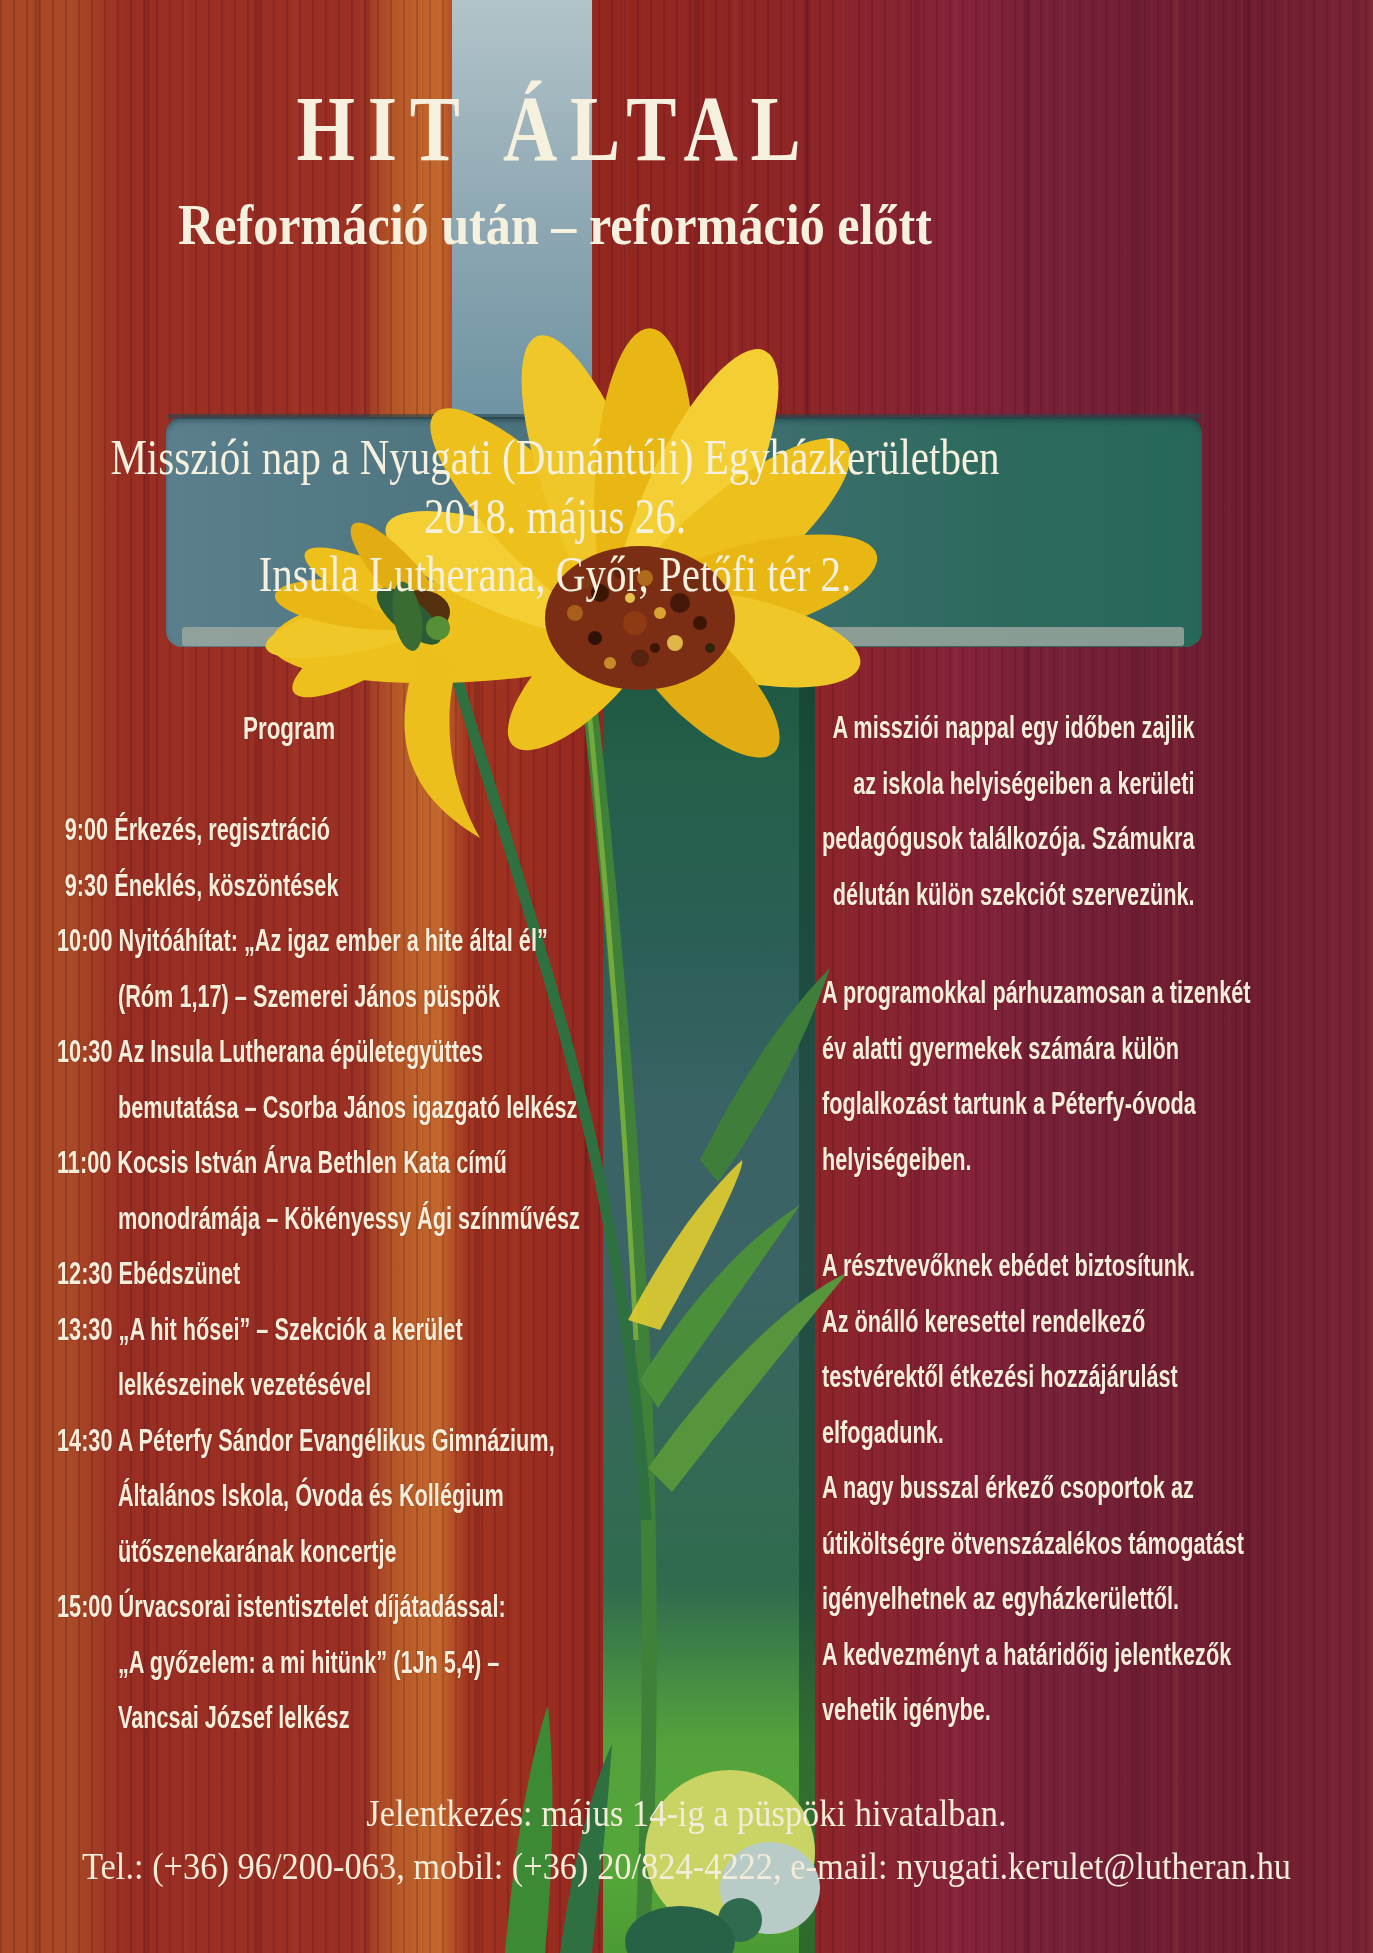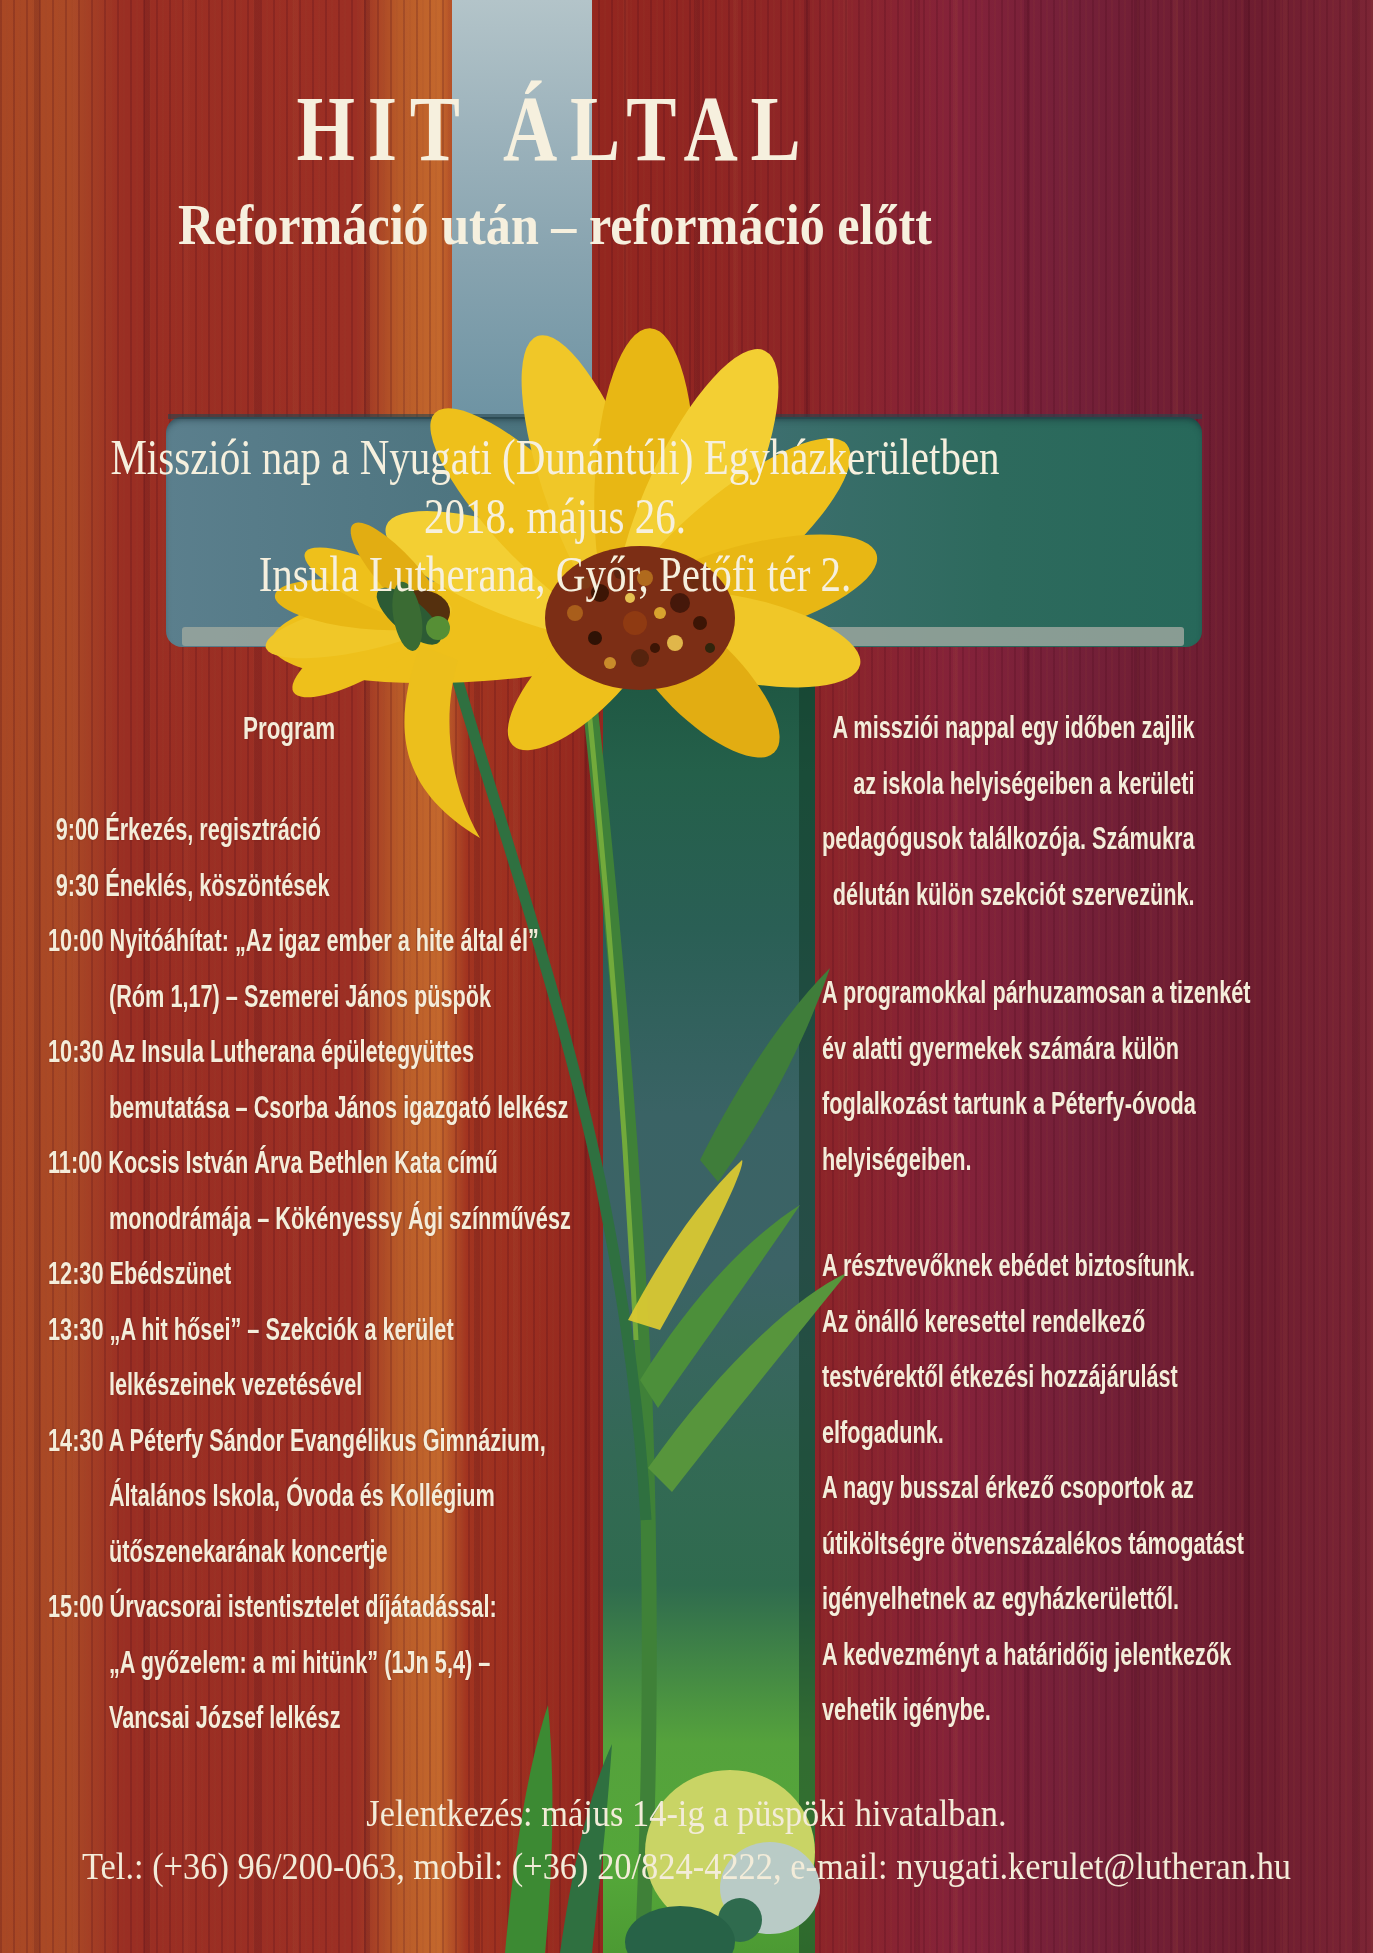--- a/index.html
+++ b/index.html
@@ -49,21 +49,21 @@
   .f2{top:1843px;}
 
   
   .cond{font-family:"Liberation Sans",sans-serif;font-weight:700;font-size:31px;
     color:#f4edda;transform:scaleX(.70);transform-origin:0 50%;white-space:nowrap;
     text-shadow:0 0 2px rgba(70,10,10,.35);}
   .sl{height:55.5px;line-height:55.5px;}
   .ind{padding-left:87px;}
   .pad9{padding-left:11px;}
   .prog-head{position:absolute;left:243px;top:710px;font-size:32px;line-height:36px;}
-  .sched{position:absolute;left:48px;top:802px;}
+  .sched{position:absolute;left:57px;top:802px;}
   .col-r{position:absolute;left:822px;}
   .p1{top:700px;text-align:right;} .p2{top:965px;} .p3{top:1238px;}
 </style>
 </head>
 <body>
 
 <div class="poster">
 
   <div class="wood"></div>
   <div class="grain1"></div>

